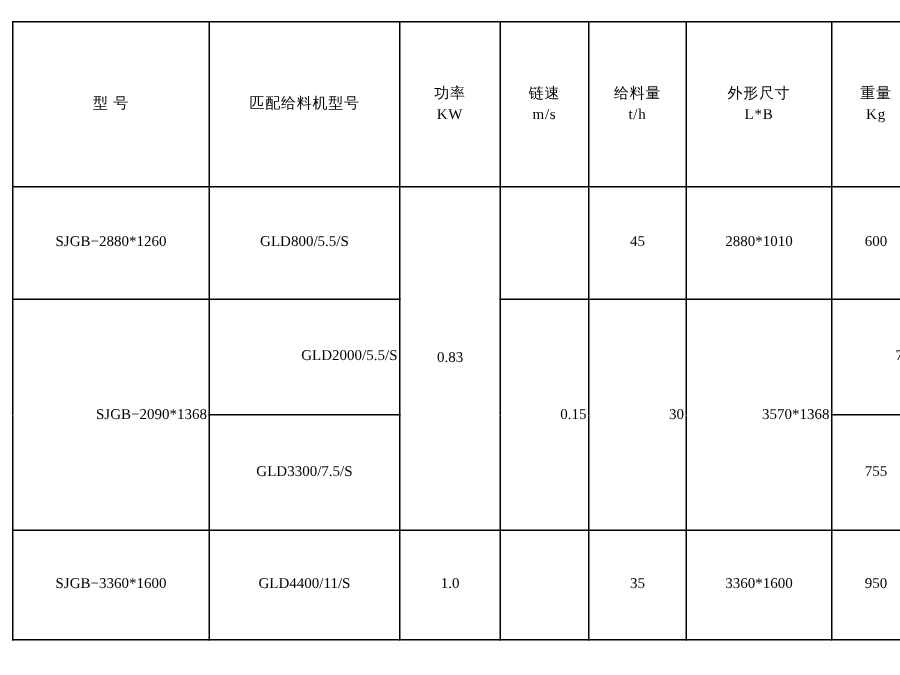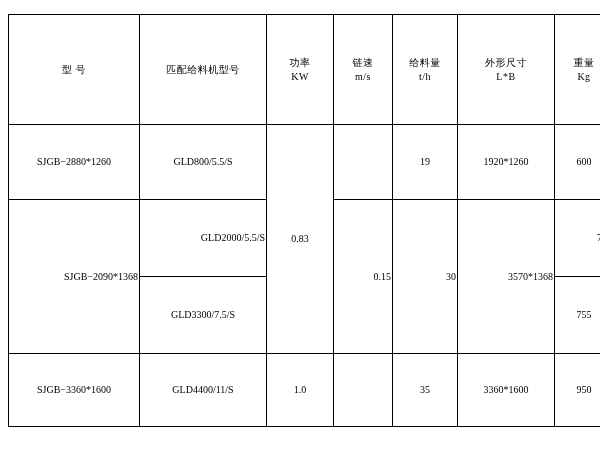--- a/index.html
+++ b/index.html
@@ -97,22 +97,22 @@
           <span class="l2">Kg</span>
         </th>
       </tr>
     </thead>
     <tbody>
       <tr class="r1">
         <td class="nowrap">SJGB−2880*1260</td>
         <td class="nowrap">GLD800/5.5/S</td>
         <td class="blank" rowspan="3">0.83</td>
         <td class="blank"></td>
-        <td>19</td>
-        <td class="nowrap">1920*1260</td>
+        <td>45</td>
+        <td class="nowrap">2880*1010</td>
         <td>600</td>
       </tr>
       <tr class="r2">
         <td class="nowrap" rowspan="2">SJGB−2090*1368</td>
         <td class="nowrap">GLD2000/5.5/S</td>
         <td rowspan="2">0.15</td>
         <td rowspan="2">30</td>
         <td class="nowrap" rowspan="2">3570*1368</td>
         <td>755</td>
       </tr>

